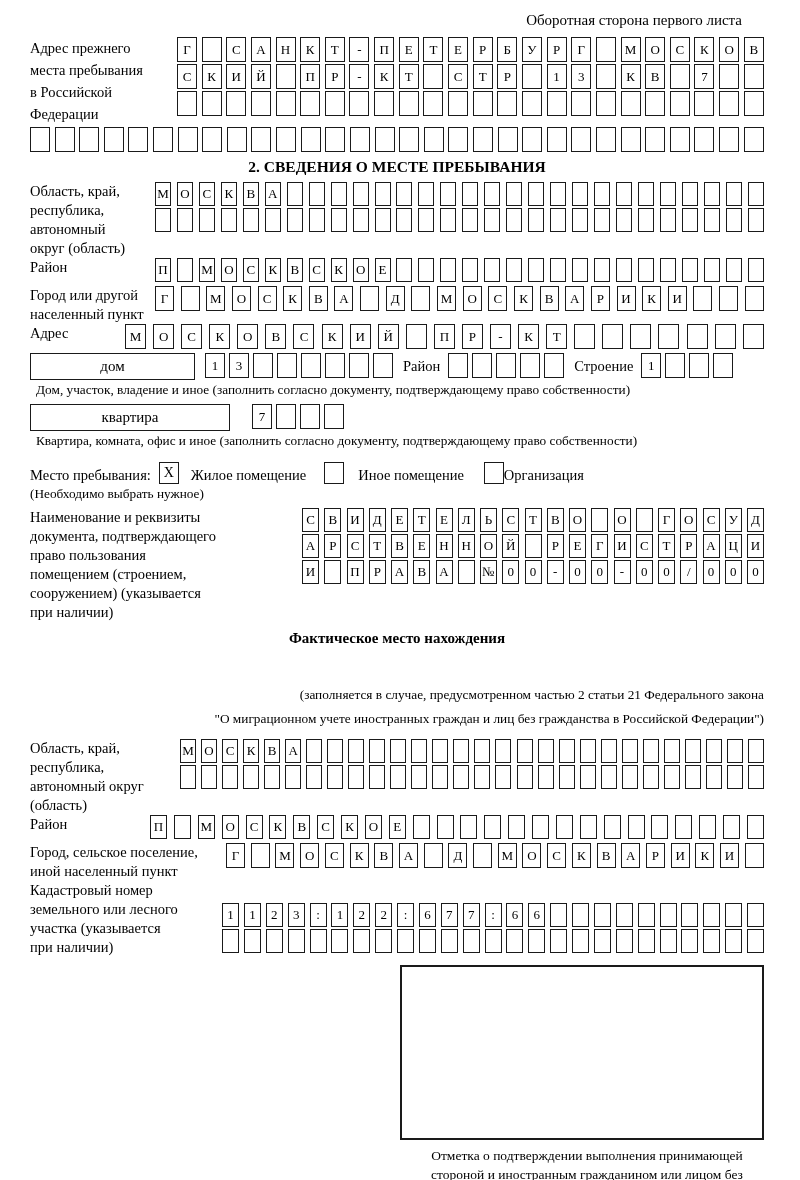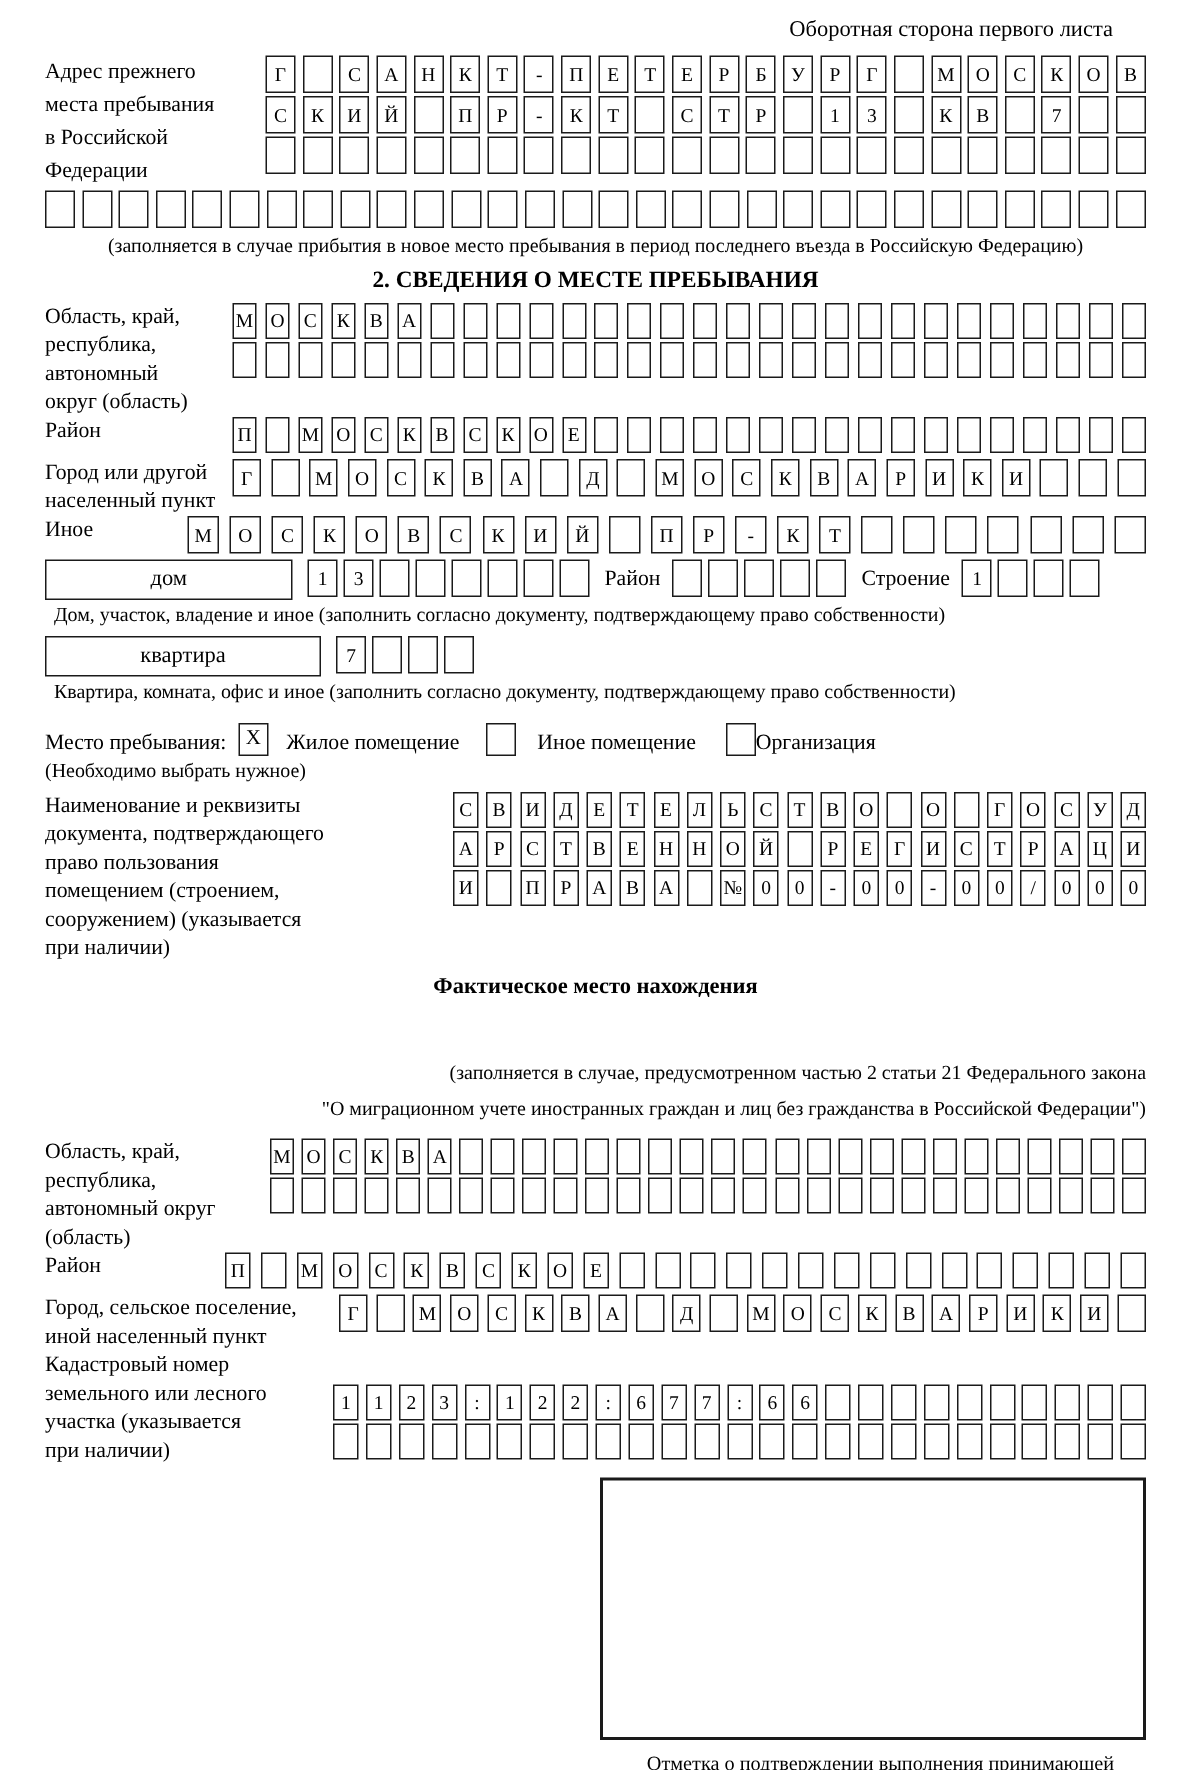--- a/index.html
+++ b/index.html
@@ -36,21 +36,21 @@
 
   .caption  { font-size:13.3px; }
   .caption.center { text-align:center; }
   .sec-title { text-align:center; font-weight:bold; font-size:15.5px; margin:6px 0 6px 0; }
   .fact-title { text-align:center; font-weight:bold; font-size:15px; margin:8px 0 4px 0; }
   .fact-intro { text-align:right; font-size:13.3px; line-height:24px; white-space:pre-line; margin-bottom:8px;margin-top:36px; }
 
   .widebox { border:1.5px solid #1a1a1a; height:27px; display:flex; align-items:center;
              justify-content:center; font-size:15px; flex:none; }
   .dom-box { width:165px; margin-right:10px; }
-  .kv-box  { width:184px; margin-right:10px; }
+  .kv-box  { width:200px; margin-right:22px; }
   .ilabel  { font-size:14.5px; line-height:27px; margin:0 8px 0 10px; flex:none; }
 
   .domrow, .kvrow { display:flex; align-items:flex-start; margin-bottom:2px; }
   .undercap { margin:0 0 6px 6px; }
 
   .mestorow { display:flex; align-items:flex-end; margin:4px 0 2px 0; font-size:14.5px; }
   .cbox { flex:none; width:20px; height:22px; border:1.5px solid #1a1a1a; display:flex;
           align-items:center; justify-content:center; font-size:14px; }
   .mesto-cap { margin-bottom:6px; }
 
@@ -179,21 +179,20 @@
       <span class="cell"></span>
       <span class="cell"></span>
       <span class="cell"></span>
       <span class="cell"></span>
       <span class="cell"></span>
       <span class="cell"></span>
       <span class="cell"></span>
       <span class="cell"></span>
       <span class="cell"></span>
     </div>
-  <div class="caption center mb2">(заполняется в случае прибытия в новое место пребывания в период последнего въезда в Российскую Федерацию)</div>
 
   <div class="sec-title">2. СВЕДЕНИЯ О МЕСТЕ ПРЕБЫВАНИЯ</div>
 
   <div class="frow">
     <div class="flabel w-s2">Область, край,
 республика,
 автономный
 округ (область)</div>
     <div class="cellrows">
       <div class="cells c16">
@@ -318,21 +317,21 @@
         <span class="cell">И</span>
         <span class="cell">К</span>
         <span class="cell">И</span>
         <span class="cell"></span>
         <span class="cell"></span>
         <span class="cell"></span>
       </div>
   </div>
 
   <div class="frow mb2">
-    <div class="flabel w-ul">Иное</div>
+    <div class="flabel w-ul">Адрес</div>
     <div class="cells c21">
         <span class="cell">М</span>
         <span class="cell">О</span>
         <span class="cell">С</span>
         <span class="cell">К</span>
         <span class="cell">О</span>
         <span class="cell">В</span>
         <span class="cell">С</span>
         <span class="cell">К</span>
         <span class="cell">И</span>

